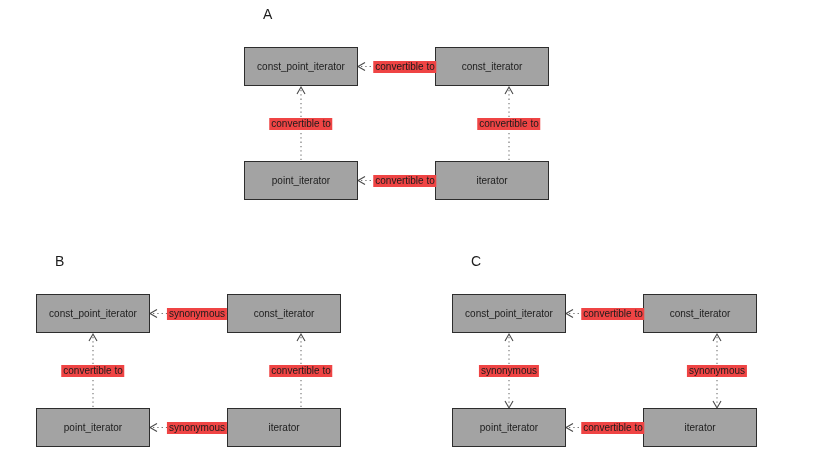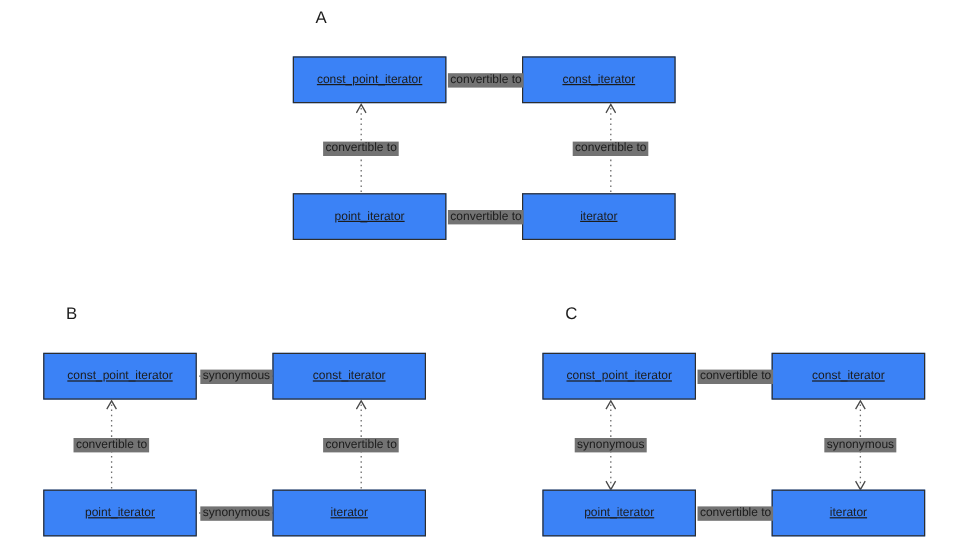--- a/index.html
+++ b/index.html
@@ -46,41 +46,40 @@
     fill: none;
   }
   .edges .head {
     stroke: #4a4a4a;
     stroke-width: 1.1;
     fill: none;
     stroke-linejoin: miter;
   }
   .box {
     position: absolute;
-    width: 128px;
+    width: 114px;
     height: 39px;
     box-sizing: border-box;
     border: 1px solid #2d2d2d;
-    background: #3b82f6;
+    background: #a3a3a3;
     display: flex;
     align-items: center;
     justify-content: center;
     font-size: 10px;
     white-space: nowrap;
-    text-decoration: underline;
   }
   .c1 { left: 0; }
   .c2 { left: 191px; }
   .r1 { top: 41px; }
   .r2 { top: 155px; }
 
   .elabel {
     position: absolute;
     transform: translate(-50%, -50%);
-    background: #737373;
+    background: #ef4444;
     padding: 0 2px;
     font-size: 10px;
     line-height: 12px;
     white-space: nowrap;
     color: #1c1c1c;
   }
   .eh1 { left: 161px; top: 61px; }
   .eh2 { left: 161px; top: 175px; }
   .ev1 { left: 57px;  top: 118px; }
   .ev2 { left: 265px; top: 118px; }

